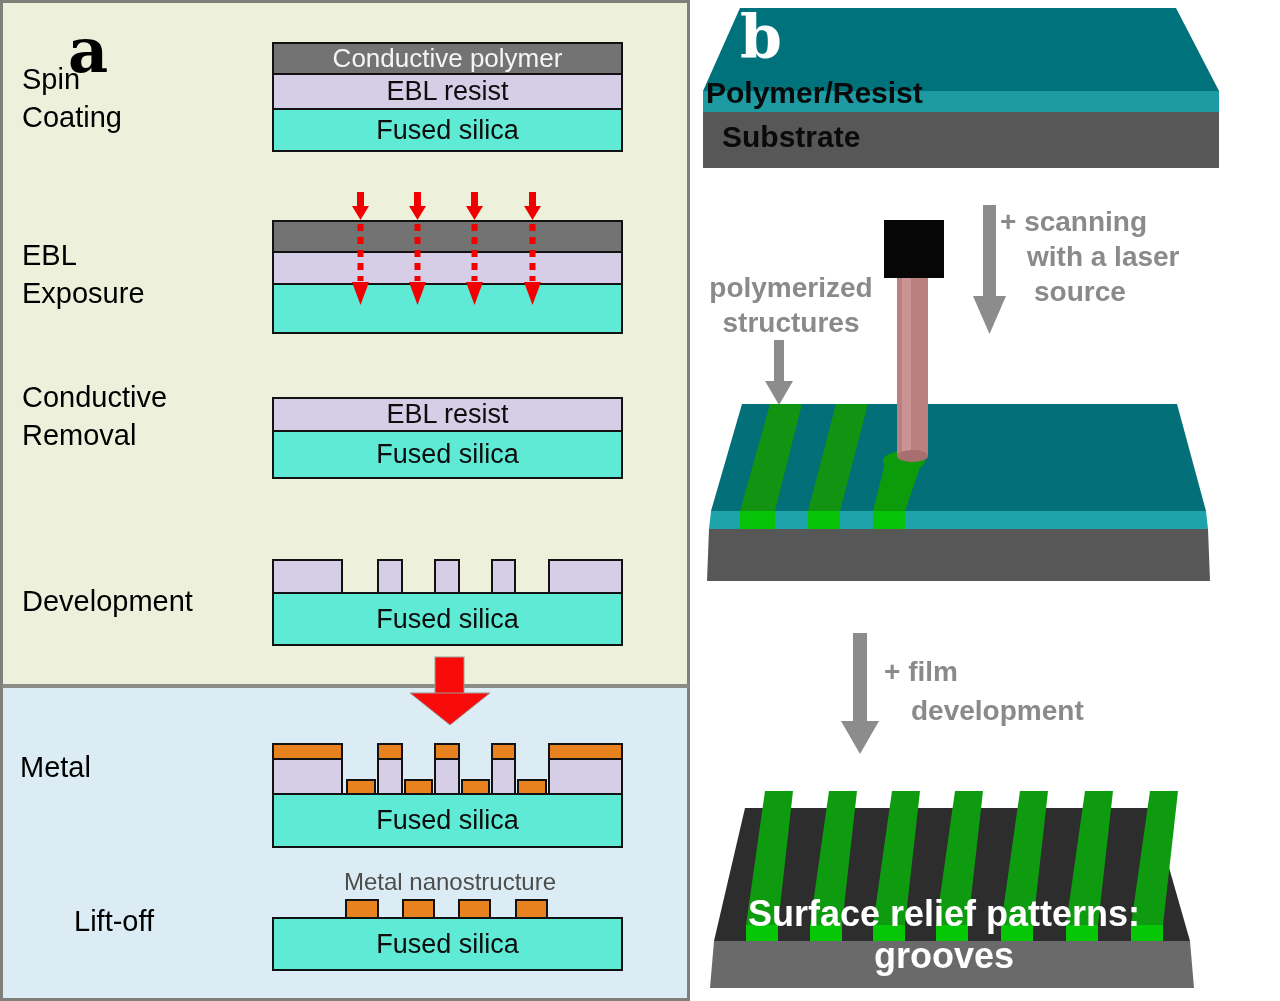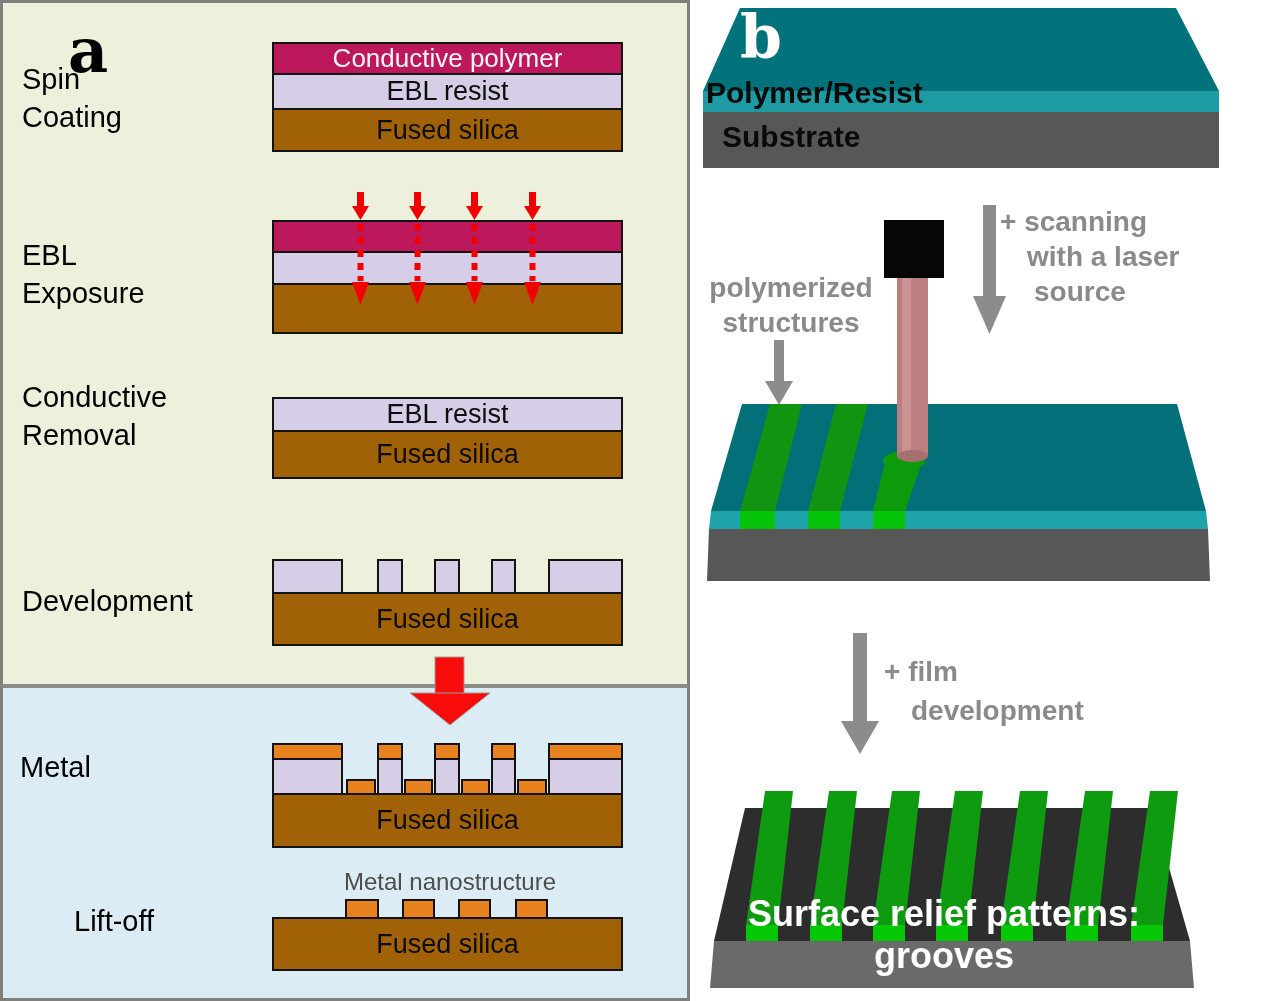--- a/index.html
+++ b/index.html
@@ -10,23 +10,23 @@
   .abs{position:absolute;}
   
   .panelA-top{position:absolute;left:0;top:0;width:690px;height:686px;
     background:#edf1dc;border:3px solid #7e8079;border-bottom:2px solid #8a8c85;box-sizing:border-box;}
   .panelA-bottom{position:absolute;left:0;top:686px;width:690px;height:315px;
     background:#dcecf4;border:3px solid #7e8079;border-top:2px solid #8a8c85;box-sizing:border-box;}
   
   .layer{position:absolute;box-sizing:border-box;border:2px solid #121212;
     display:flex;align-items:center;justify-content:center;font-size:27px;color:#0d0d0d;}
   .blk{position:absolute;box-sizing:border-box;border:2px solid #121212;}
-  .dark{background:#be185d;color:#f5f5f5;}
+  .dark{background:#737373;color:#f5f5f5;}
   .lav{background:#d6cde6;}
-  .teal{background:#a16207;}
+  .teal{background:#5eead4;}
   .orange{background:#e8821e;}
   .steplabel{position:absolute;font-size:29px;color:#000;line-height:38px;}
   .panel-letter-a{position:absolute;left:68px;top:14px;font-family:"DejaVu Serif",serif;
     font-weight:bold;font-size:62px;color:#000;}
   .panel-letter-b{position:absolute;left:740px;top:2px;font-family:"DejaVu Serif",serif;
     font-weight:bold;font-size:60px;color:#ffffff;}
   .slab-label{position:absolute;font-weight:bold;font-size:30px;color:#0a0a0a;}
   .annot{position:absolute;font-weight:bold;font-size:28px;color:#8a8a8a;line-height:35px;}
   .surface-label{position:absolute;left:724px;top:893px;width:440px;text-align:center;
     font-weight:bold;font-size:36px;color:#ffffff;}

